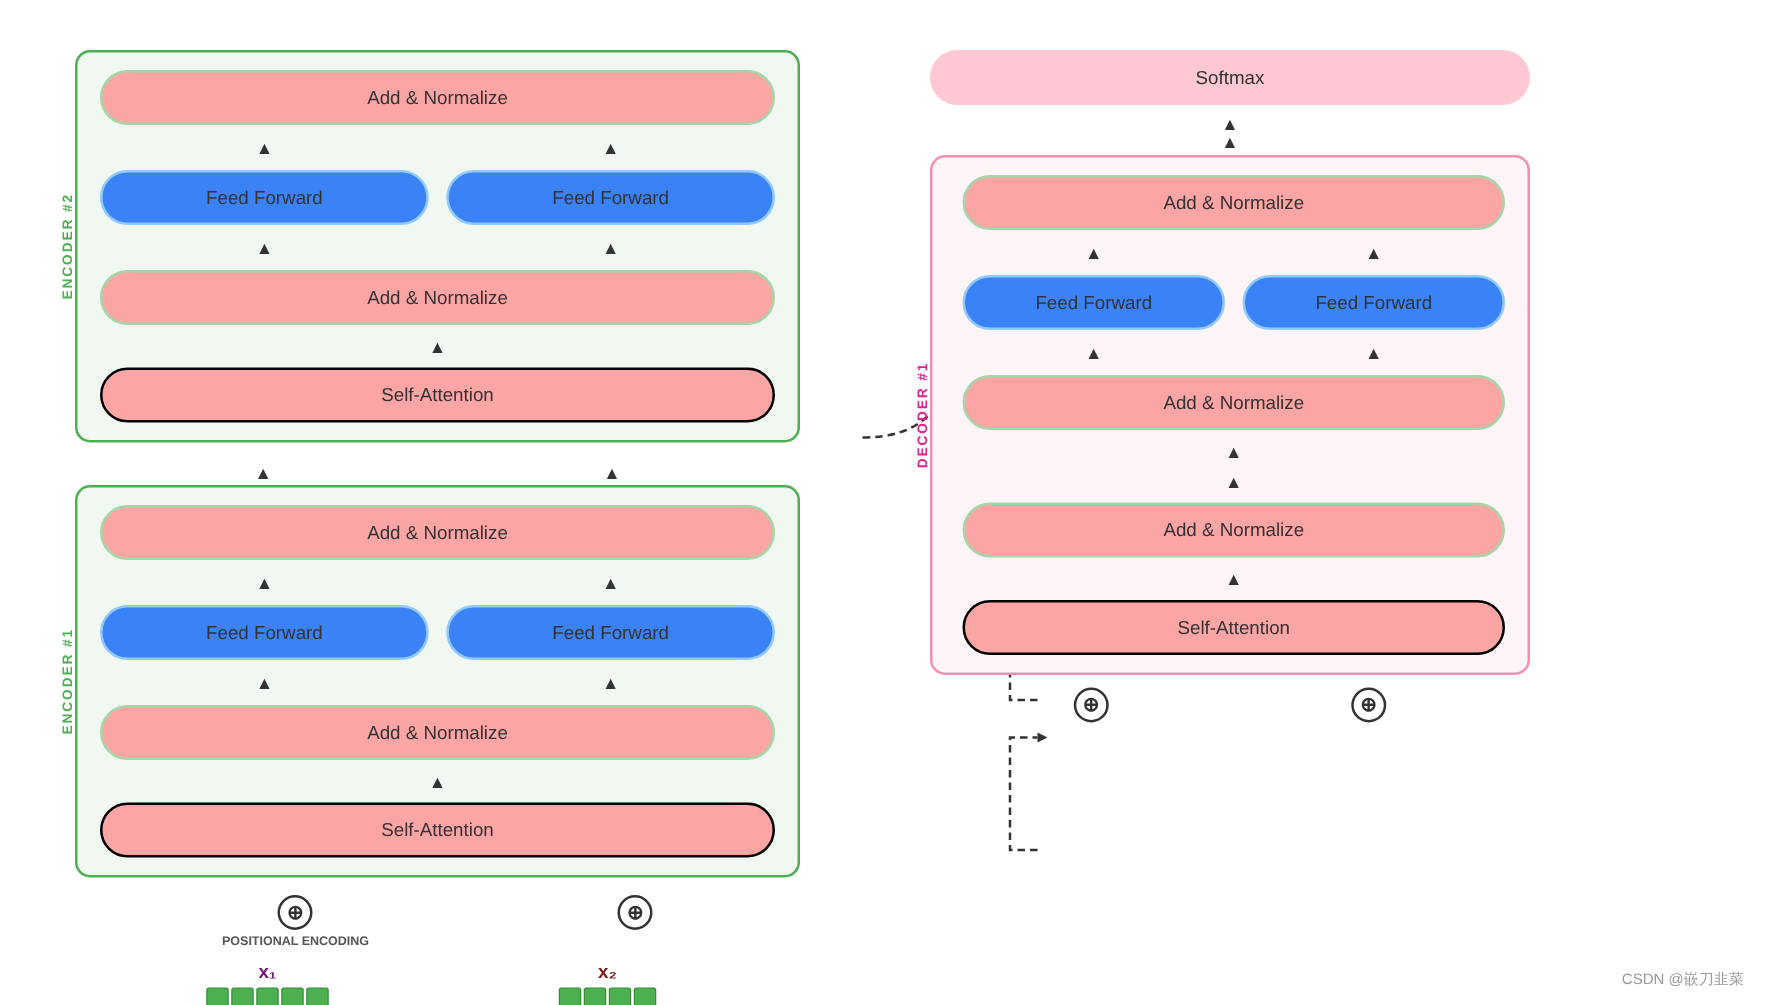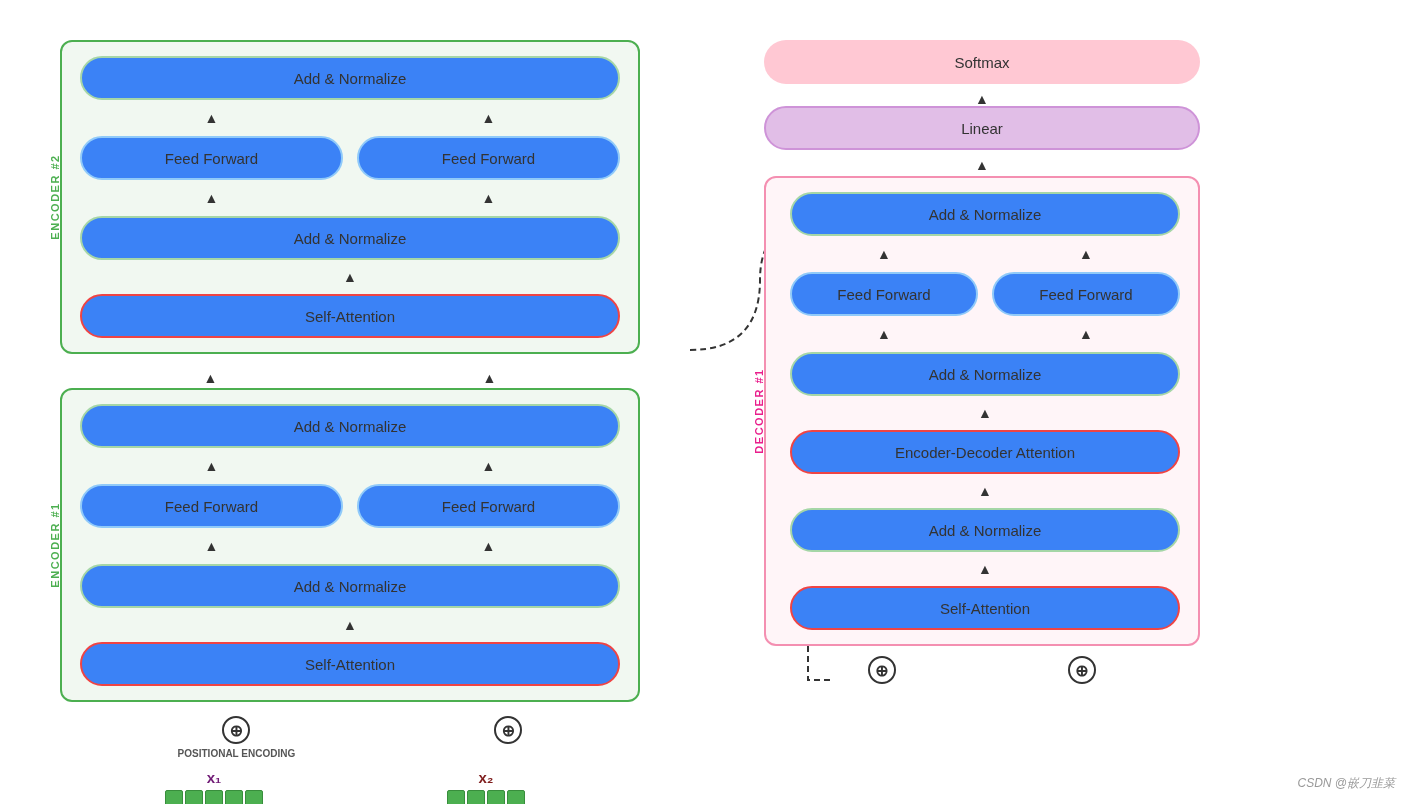--- a/index.html
+++ b/index.html
@@ -29,32 +29,32 @@
       align-items: center;
       justify-content: center;
       font-size: 15px;
       font-weight: 500;
       color: #333;
       text-align: center;
       position: relative;
     }
 
     .block-green {
-      background: #3b82f6;
+      background: #fca5a5;
       border: 2px solid #a5d6a7;
     }
 
     .block-blue {
       background: #3b82f6;
       border: 2px solid #90caf9;
     }
 
     .block-peach {
-      background: #3b82f6;
-      border: 2px solid #ef4444;
+      background: #fca5a5;
+      border: 2px solid #000000;
     }
 
     .block-pink {
       background: #ffc8d3;
       border: none;
     }
 
     .block-lavender {
       background: #e1bee7;
       border: 2px solid #ce93d8;
@@ -189,21 +189,20 @@
       height: 100%;
       pointer-events: none;
     }
 
     .watermark {
       position: absolute;
       bottom: 12px;
       right: 20px;
       font-size: 12px;
       color: #999;
-      font-style: italic;
     }
 
     
     .enc-label-1 {
       position: absolute;
       left: -48px;
       top: 50%;
       transform: translateY(-50%) rotate(-90deg);
       font-size: 11px;
       font-weight: 700;
@@ -364,27 +363,26 @@
           <div class="emb-cell"></div>
             <div class="emb-cell"></div>
             <div class="emb-cell"></div>
             <div class="emb-cell"></div>
         </div>
 
       </div>
     </div>
   </div>
 
-  <div style="display:flex; flex-direction:column; gap:0; position:relative; margin-top:20px; margin-left:64px; width:436px;">
+  <div style="display:flex; flex-direction:column; gap:0; position:relative; margin-top:20px; margin-left:44px; width:480px;">
 
     <div class="block block-pink decoder-full-block" style="width:100%; height:44px; border-radius:30px; margin-bottom:8px; background:#ffc8d3;">Softmax</div>
 
     <div class="arrow-up">▲</div>
 
-    <div class="block block-lavender decoder-full-block" style="width:100%; height:44px; border-radius:30px; margin-bottom:8px;">Linear</div>
 
     <div class="arrow-up">▲</div>
 
 
     <div style="position:relative; margin-top:4px;">
       <div class="dec-label-1">DECODER #1</div>
       <div class="decoder-box">
 
         <div class="block block-green decoder-full-block">Add &amp; Normalize</div>
 
@@ -400,21 +398,20 @@
 
         <div class="arrows-row">
           <div class="arrow-up-half">▲</div>
           <div class="arrow-up-half">▲</div>
         </div>
 
         <div class="block block-green decoder-full-block">Add &amp; Normalize</div>
 
         <div class="arrow-up">▲</div>
 
-        <div class="block block-peach decoder-full-block">Encoder-Decoder Attention</div>
 
         <div class="arrow-up">▲</div>
 
         <div class="block block-green decoder-full-block">Add &amp; Normalize</div>
 
         <div class="arrow-up">▲</div>
 
         <div class="block block-peach decoder-full-block">Self-Attention</div>
       </div>
     </div>

